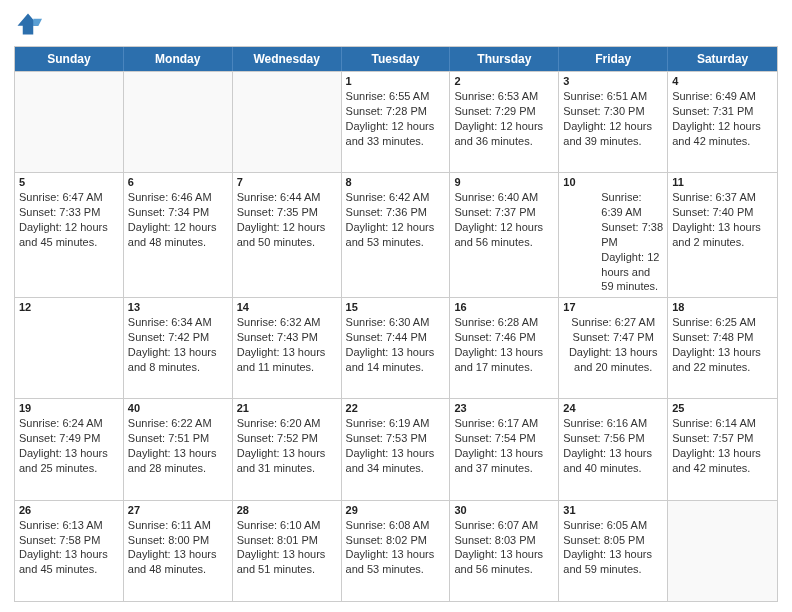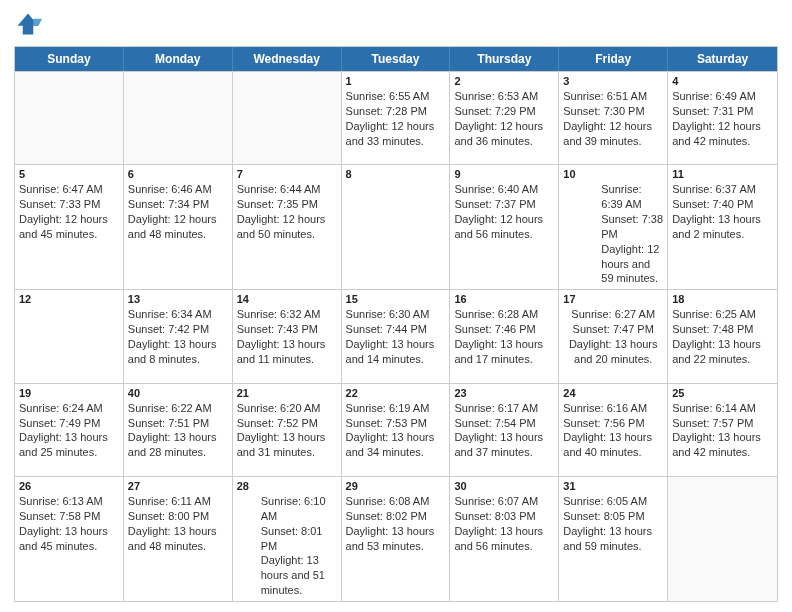--- a/index.html
+++ b/index.html
@@ -180,20 +180,23 @@
 Daylight: 12 hours and 48 minutes.</div>
           </div>
           <div class="cal-cell">
             <div class="day-num">7</div>
             <div class="cell-text" style="white-space: pre-line;">Sunrise: 6:44 AM
 Sunset: 7:35 PM
 Daylight: 12 hours and 50 minutes.</div>
           </div>
           <div class="cal-cell">
             <div class="day-num">8</div>
+            <div class="cell-text" style="white-space: pre-line;">Sunrise: 6:42 AM
+Sunset: 7:36 PM
+Daylight: 12 hours and 53 minutes.</div>
           </div>
           <div class="cal-cell">
             <div class="day-num">9</div>
             <div class="cell-text" style="white-space: pre-line;">Sunrise: 6:40 AM
 Sunset: 7:37 PM
 Daylight: 12 hours and 56 minutes.</div>
           </div>
           <div class="cal-cell">
             <div class="day-num">10</div>
             <div class="cell-text" style="white-space: pre-line; margin-left: 38px;">Sunrise: 6:39 AM
@@ -300,21 +303,21 @@
 Daylight: 13 hours and 45 minutes.</div>
           </div>
           <div class="cal-cell">
             <div class="day-num">27</div>
             <div class="cell-text" style="white-space: pre-line;">Sunrise: 6:11 AM
 Sunset: 8:00 PM
 Daylight: 13 hours and 48 minutes.</div>
           </div>
           <div class="cal-cell">
             <div class="day-num">28</div>
-            <div class="cell-text" style="white-space: pre-line; margin-left: 24px;">Sunrise: 6:10 AM
+            <div class="cell-text" style="white-space: pre-line;">Sunrise: 6:10 AM
 Sunset: 8:01 PM
 Daylight: 13 hours and 51 minutes.</div>
           </div>
           <div class="cal-cell">
             <div class="day-num">29</div>
             <div class="cell-text" style="white-space: pre-line;">Sunrise: 6:08 AM
 Sunset: 8:02 PM
 Daylight: 13 hours and 53 minutes.</div>
           </div>
           <div class="cal-cell">

